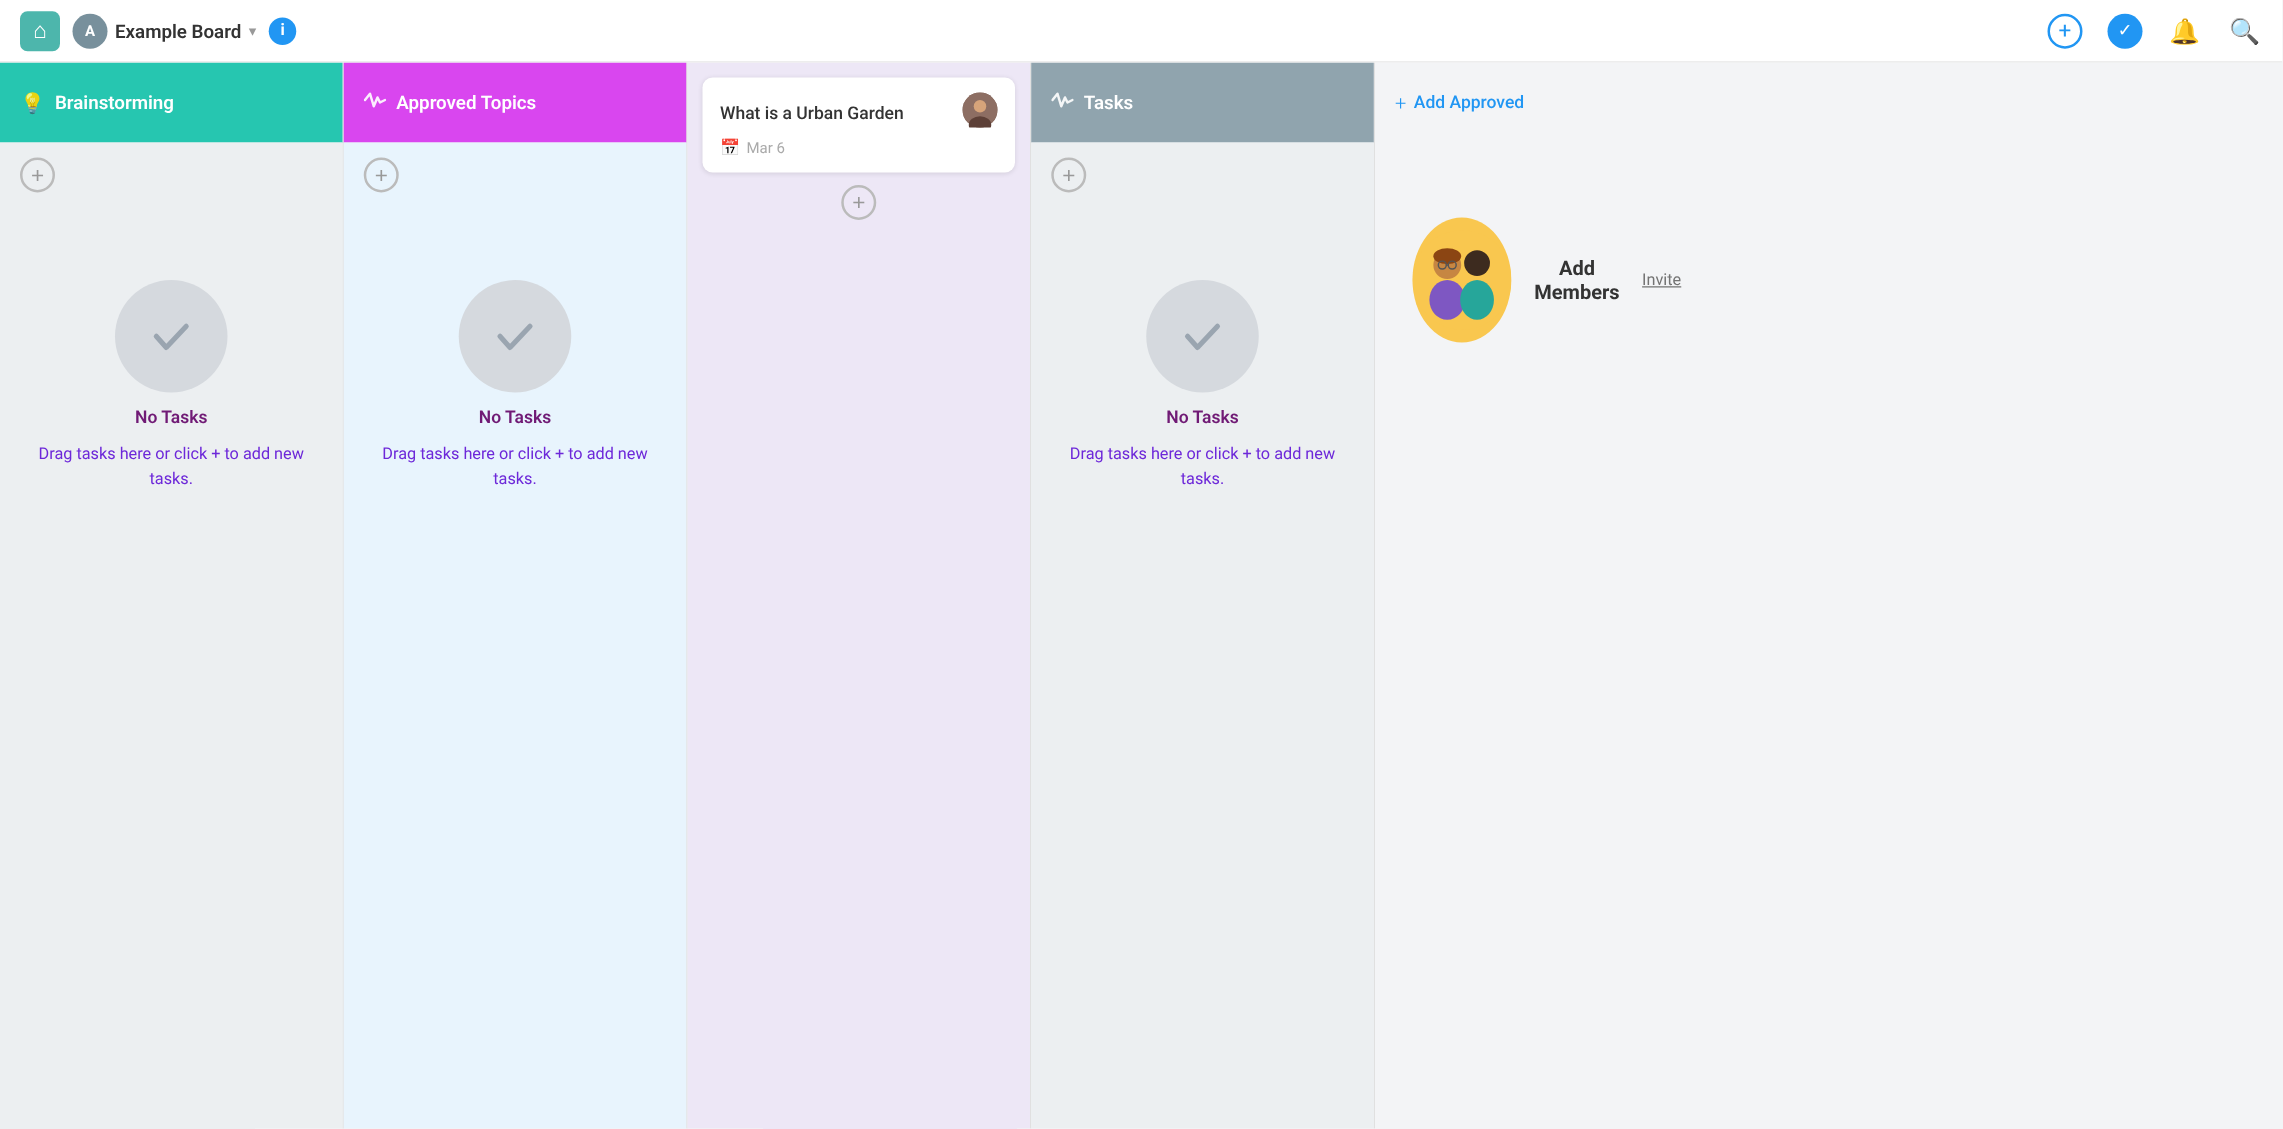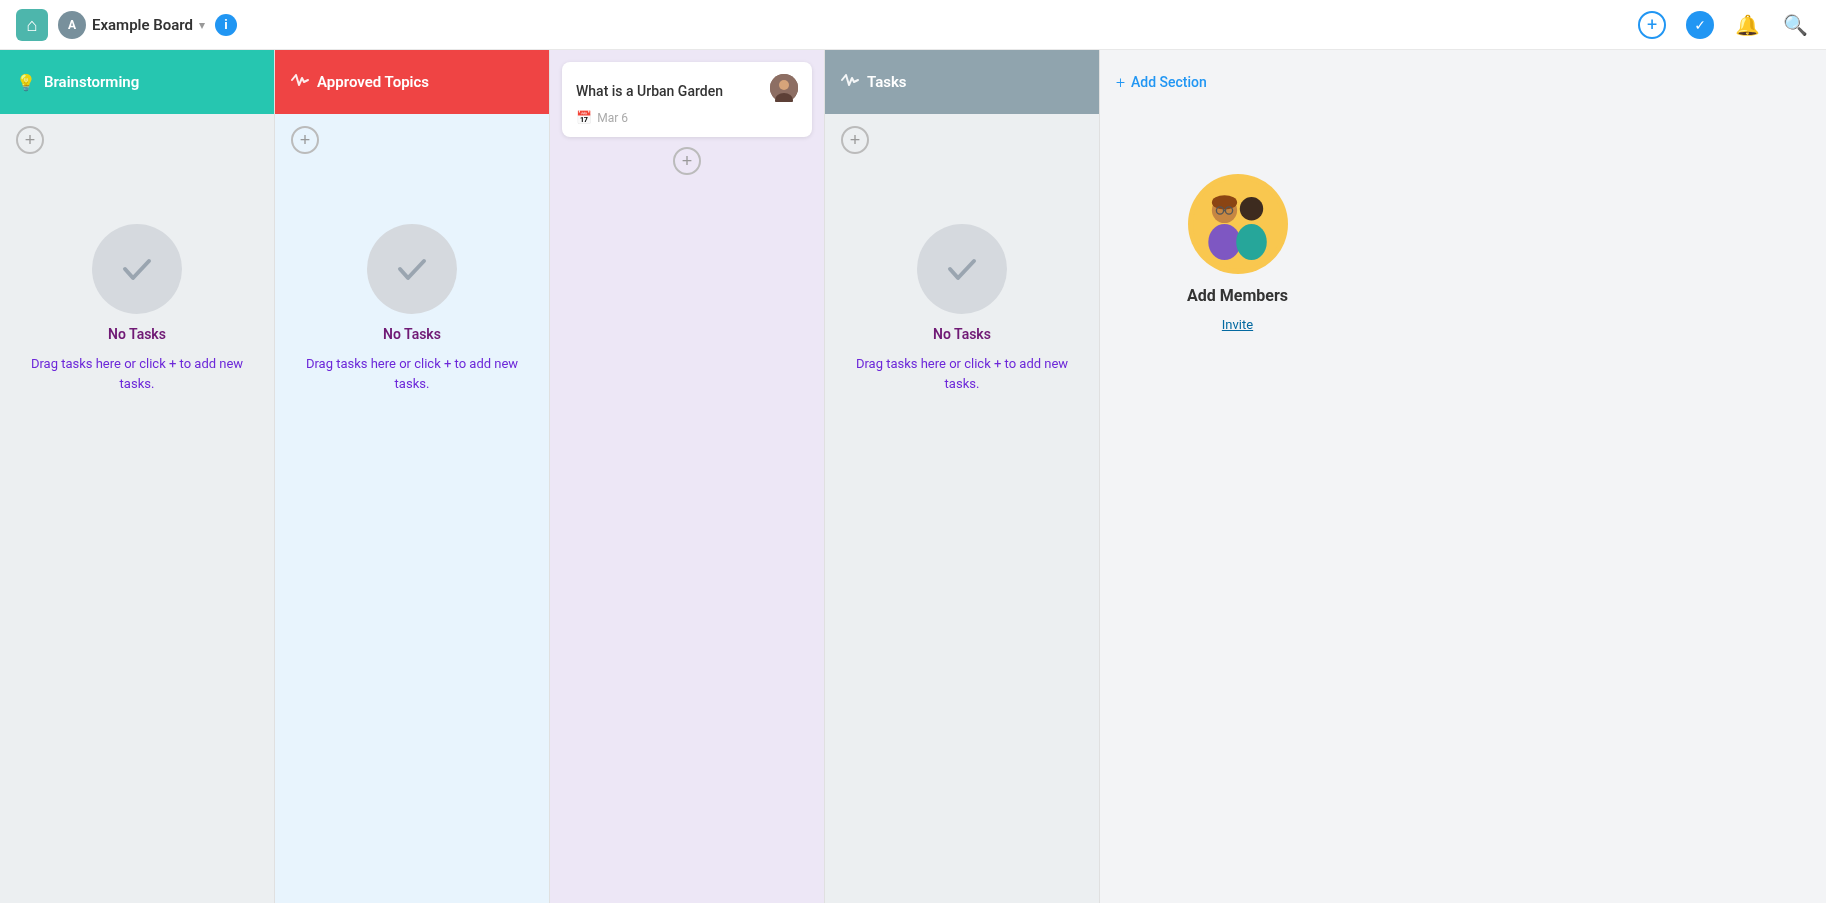--- a/index.html
+++ b/index.html
@@ -102,21 +102,21 @@
       align-items: center;
       padding: 0 16px;
       gap: 8px;
       font-size: 15px;
       font-weight: 600;
       color: white;
       flex-shrink: 0;
     }
 
     .col-brainstorming .column-header { background: #26c6b0; }
-    .col-approved .column-header { background: #ef4444; }
+    .col-approved .column-header { background: #d946ef; }
     .col-inprogress .column-header { background: #7e57c2; }
     .col-done .column-header { background: #90a4ae; }
 
     .column-header-icon {
       font-size: 16px;
       opacity: 0.9;
     }
     .column-badge {
       margin-left: auto;
       background: rgba(255,255,255,0.3);
@@ -251,21 +251,20 @@
       color: #2196f3;
       font-weight: 500;
       cursor: pointer;
     }
 
     
     .add-members-panel {
       background: #f3f4f6;
       flex: 1;
       display: flex;
-      flex-direction: column;
       align-items: center;
       padding: 60px 30px 20px;
       gap: 12px;
     }
     .members-illustration {
       width: 100px; height: 100px;
       background: #f9c74f;
       border-radius: 50%;
       display: flex; align-items: center; justify-content: center;
       overflow: hidden;
@@ -277,21 +276,21 @@
       color: #333;
       text-align: center;
     }
     .members-desc {
       font-size: 13px;
       color: #888;
       text-align: center;
       line-height: 1.5;
     }
     .invite-link {
-      color: #0369a1;
+      color: #737373;
       font-size: 13px;
       text-decoration: underline;
       cursor: pointer;
     }
 
     
     .people-svg {
       width: 90px;
       height: 90px;
     }
@@ -418,21 +417,21 @@
         <div class="empty-title">No Tasks</div>
         <div class="empty-subtitle">Drag tasks here
 or click + to add new tasks.</div>
       </div>
     </div>
   </div>
 
   <div class="col-add-section">
     <div class="add-section-header">
       <span style="font-size:16px; font-weight:300;">+</span>
-      <span>Add Section</span>
+      <span>Add Approved</span>
     </div>
     <div class="add-members-panel">
       <div class="members-illustration">
         <svg class="people-svg" viewBox="0 0 100 100" xmlns="http://www.w3.org/2000/svg">
 
           <circle cx="50" cy="50" r="50" fill="#f9c74f"></circle>
 
           <circle cx="35" cy="35" r="14" fill="#c68642"></circle>
           <ellipse cx="35" cy="70" rx="18" ry="20" fill="#7e57c2"></ellipse>
 

